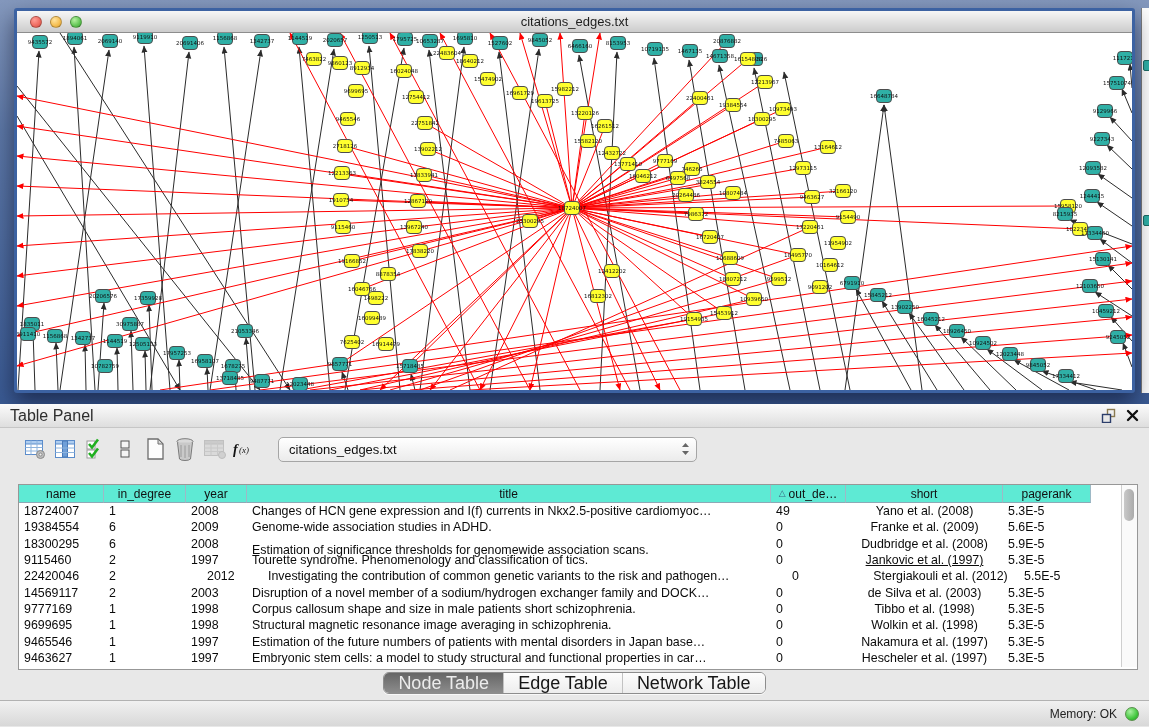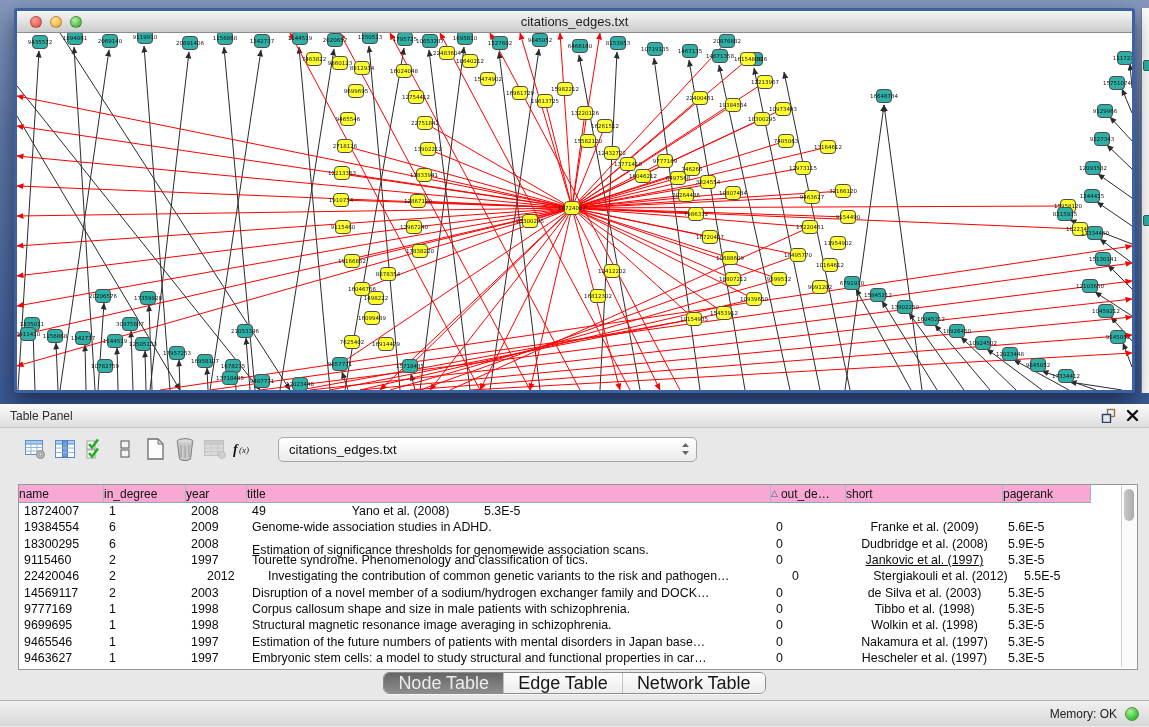--- a/index.html
+++ b/index.html
@@ -21,29 +21,29 @@
   .light{width:12px;height:12px;border-radius:50%;border:1px solid rgba(0,0,0,.25);box-sizing:border-box}
   .light.red{background:radial-gradient(circle at 35% 30%,#ff9d94,#ee6a5f 60%,#c84b40)}
   .light.yellow{background:radial-gradient(circle at 35% 30%,#ffe39d,#f5bd4f 60%,#cf9a35)}
   .light.green{background:radial-gradient(circle at 35% 30%,#b4f0a0,#61c554 60%,#3f9c34)}
   .wtitle{position:absolute;left:0;right:0;text-align:center;font-size:13px;color:#1e1e1e}
   .canvas{position:relative;width:1115px;height:357px;background:#ffffff;overflow:hidden}
   .canvas svg{position:absolute;left:0;top:0}
   .gnode-label{font-family:"DejaVu Sans",sans-serif}
   
   .panel{position:absolute;left:0;top:404px;width:1149px;height:323px;background:#e8e8e8}
-  .panel-header{height:23px;background:linear-gradient(#fbfbfb,#dedede);border-bottom:1px solid #c6c6c6;display:flex;align-items:center;padding:0 10px;font-size:12px;color:#2e2e2e}
+  .panel-header{height:23px;background:linear-gradient(#fbfbfb,#dedede);border-bottom:1px solid #c6c6c6;display:flex;align-items:center;padding:0 10px;font-size:16px;color:#2e2e2e}
   .ph-icons{margin-left:auto;display:flex;align-items:center;gap:10px}
   .toolbar{height:42px;display:flex;align-items:center;padding-left:20px}
   .tool{width:30px;height:28px;display:flex;align-items:center;justify-content:center;background:transparent;border:none;padding:0;cursor:default}
   .combo{width:401px;height:23px;margin-left:18px;background:linear-gradient(#ffffff,#ebebeb);border:1px solid #a5a5a5;border-radius:5px;display:flex;align-items:center;padding:0 6px 0 10px;font-size:13px;color:#111;box-shadow:inset 0 1px 0 #fff}
   .combo-val{flex:1;white-space:nowrap;overflow:hidden}
   .tablewrap{position:absolute;left:18px;top:80px;width:1118px;height:184px;background:#fff;border:1px solid #979797;overflow:hidden}
   .thead{display:flex;height:18px;background:#fff}
-  .th{box-sizing:border-box;background:#f9a8d4;border-right:1px solid #9db9c6;border-bottom:1px solid #8da9b6;font-size:12px;color:#111;display:flex;align-items:center;gap:3px;overflow:hidden;white-space:nowrap}
+  .th{box-sizing:border-box;background:#5eead4;border-right:1px solid #9db9c6;border-bottom:1px solid #8da9b6;font-size:12px;color:#111;display:flex;align-items:center;justify-content:center;gap:3px;overflow:hidden;white-space:nowrap}
   .sort{font-size:9px;color:#3c6a84;line-height:1}
   .rows{position:relative}
   .row{display:flex;height:16.3px;align-items:center;font-size:12.4px;color:#0a0a0a}
   .cell{box-sizing:border-box;padding-left:5px;white-space:nowrap;overflow:hidden}
   .cell.center{text-align:center;padding-left:0}
   .vscroll{position:absolute;right:0;top:0;width:15px;height:182px;background:#fafafa;border-left:1px solid #cfcfcf}
   .vthumb{position:absolute;left:2px;top:4px;width:10px;height:32px;background:linear-gradient(90deg,#c9c9c9,#ababab);border-radius:6px}
   .tabsbar{position:absolute;left:0;top:268px;width:100%;display:flex;justify-content:center}
   .seg{display:flex;height:20px;border:1px solid #8d8d8d;border-radius:6px;overflow:hidden;background:#fff;box-shadow:0 1px 0 rgba(255,255,255,.7)}
   .seg button{border:none;margin:0;padding:0 14px;font-family:"Liberation Sans",sans-serif;font-size:18px;background:linear-gradient(#fdfdfd,#ededed);color:#161616;border-left:1px solid #c2c2c2;cursor:default}
@@ -884,20 +884,21 @@
         </div>
         <div class="th" style="width: 88px;">
           <span>pagerank</span>
         </div>
       </div>
     <div class="rows" id="tbody">
         <div class="row">
           <div class="cell" style="width: 85px;">18724007</div>
           <div class="cell" style="width: 82px;">1</div>
           <div class="cell" style="width: 61px;">2008</div>
+          <div class="cell" style="width: 524px;">Changes of HCN gene expression and I(f) currents in Nkx2.5-positive cardiomyoc…</div>
           <div class="cell" style="width: 75px;">49</div>
           <div class="cell center" style="width: 157px;">Yano et al. (2008)</div>
           <div class="cell" style="width: 88px;">5.3E-5</div>
         </div>
         <div class="row">
           <div class="cell" style="width: 85px;">19384554</div>
           <div class="cell" style="width: 82px;">6</div>
           <div class="cell" style="width: 61px;">2009</div>
           <div class="cell" style="width: 524px;">Genome-wide association studies in ADHD.</div>
           <div class="cell" style="width: 75px;">0</div>
@@ -937,21 +938,21 @@
           <div class="cell" style="width: 61px;">2003</div>
           <div class="cell" style="width: 524px;">Disruption of a novel member of a sodium/hydrogen exchanger family and DOCK…</div>
           <div class="cell" style="width: 75px;">0</div>
           <div class="cell center" style="width: 157px;">de Silva et al. (2003)</div>
           <div class="cell" style="width: 88px;">5.3E-5</div>
         </div>
         <div class="row">
           <div class="cell" style="width: 85px;">9777169</div>
           <div class="cell" style="width: 82px;">1</div>
           <div class="cell" style="width: 61px;">1998</div>
-          <div class="cell" style="width: 524px;">Corpus callosum shape and size in male patients with schizophrenia.</div>
+          <div class="cell" style="width: 524px;">Corpus callosum shape and size in male patients short schizophrenia.</div>
           <div class="cell" style="width: 75px;">0</div>
           <div class="cell center" style="width: 157px;">Tibbo et al. (1998)</div>
           <div class="cell" style="width: 88px;">5.3E-5</div>
         </div>
         <div class="row">
           <div class="cell" style="width: 85px;">9699695</div>
           <div class="cell" style="width: 82px;">1</div>
           <div class="cell" style="width: 61px;">1998</div>
           <div class="cell" style="width: 524px;">Structural magnetic resonance image averaging in schizophrenia.</div>
           <div class="cell" style="width: 75px;">0</div>

